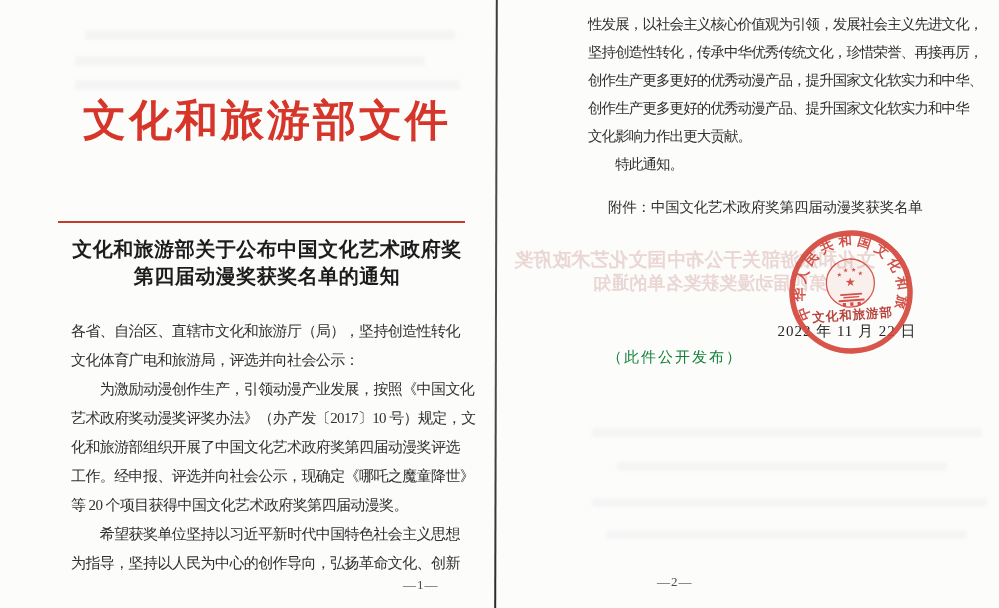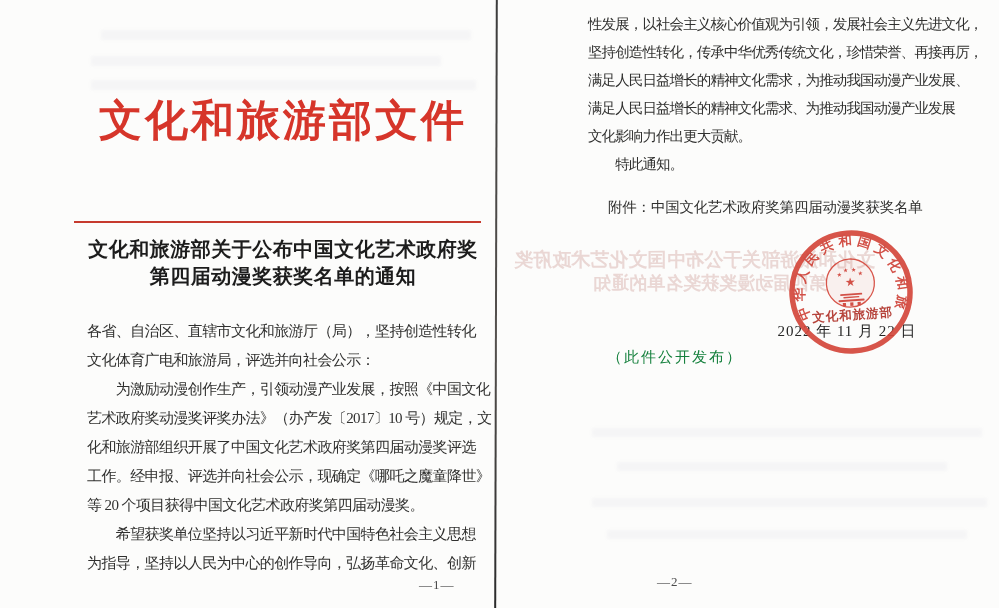--- a/index.html
+++ b/index.html
@@ -3,21 +3,21 @@
 <meta charset="utf-8">
 <style>
   html,body{margin:0;padding:0;background:#e8e8e6;}
   .canvas{
     position:relative;width:999px;height:608px;overflow:hidden;
     background:#fcfcfb;
     font-family:"Liberation Serif","DejaVu Serif",serif;
     color:#2f2f2f;
   }
   .page{position:absolute;top:0;height:608px;}
-  .page1{left:16px;width:534px;font-family:Liberation Serif, serif;}
+  .page1{left:0;width:534px;font-family:Liberation Serif, serif;}
   .page2{left:497px;width:502px;}
   .divider{
     position:absolute;left:495px;top:0;width:2px;height:608px;
     background:linear-gradient(180deg,#3c3c3c 0%,#55514e 55%,#2a2a2a 100%);
     transform:rotate(0.15deg);
   }
   
   .red-header{
     position:absolute;top:92px;left:0;width:100%;
     text-align:center;font-size:43px;font-weight:bold;letter-spacing:3px;
@@ -107,22 +107,22 @@
     <div class="page-num pn1">—1—</div>
   </div>
 
   <div class="divider"></div>
 
   <div class="page page2">
 
     <div class="body-block body2">
       <div class="bline">性发展，以社会主义核心价值观为引领，发展社会主义先进文化，</div>
       <div class="bline">坚持创造性转化，传承中华优秀传统文化，珍惜荣誉、再接再厉，</div>
-      <div class="bline">满足人民日益增长的精神文化需求，为推动我国动漫产业发展、</div>
-      <div class="bline">满足人民日益增长的精神文化需求、为推动我国动漫产业发展</div>
+      <div class="bline">创作生产更多更好的优秀动漫产品，提升国家文化软实力和中华、</div>
+      <div class="bline">创作生产更多更好的优秀动漫产品、提升国家文化软实力和中华</div>
       <div class="bline">文化影响力作出更大贡献。</div>
       <div class="bline">　　特此通知。</div>
     </div>
 
     <div class="attachment">附件：中国文化艺术政府奖第四届动漫奖获奖名单</div>
 
     <div class="bleed-mirror bm1">文化和旅游部关于公布中国文化艺术政府奖</div>
     <div class="bleed-mirror bm2">第四届动漫奖获奖名单的通知</div>
 
     <div class="seal-date">2022 年 11 月 22 日</div>

